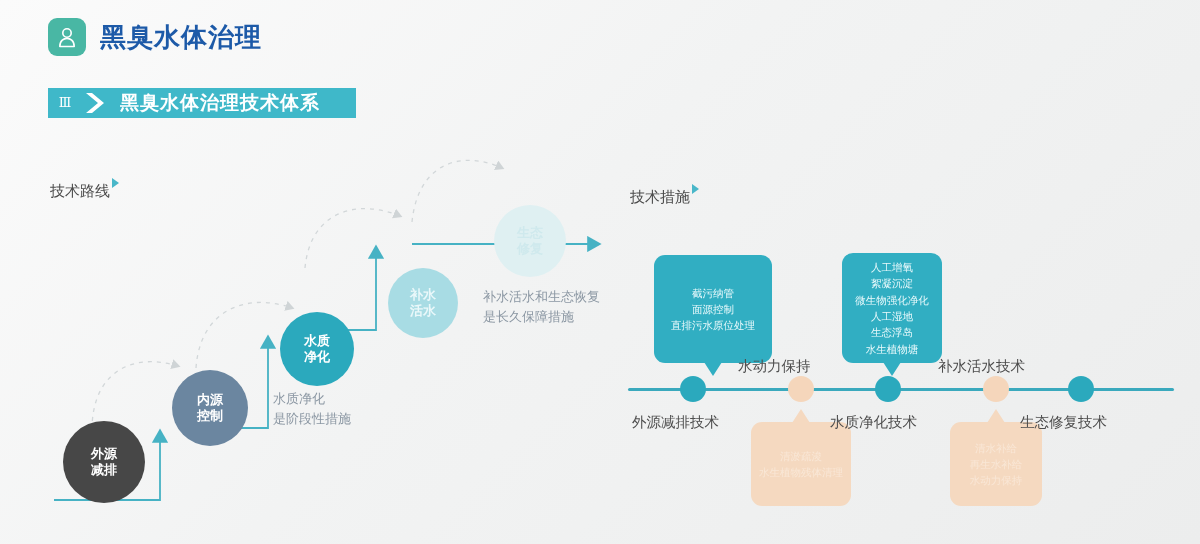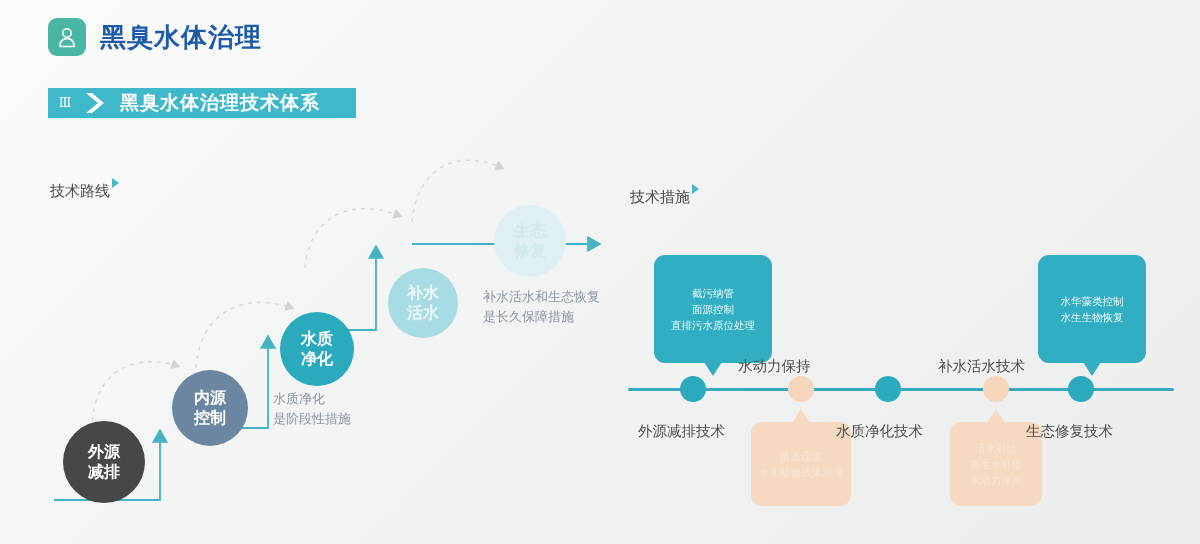--- a/index.html
+++ b/index.html
@@ -45,21 +45,21 @@
     margin-left:2px;margin-top:-4px;
   }
   #label-route{left:50px;top:182px;}
   #label-measure{left:630px;top:188px;}
 
   
   .stair{position:absolute;left:0;top:140px;width:620px;height:404px;}
   .node{
     position:absolute;border-radius:50%;
     display:flex;align-items:center;justify-content:center;text-align:center;
-    color:#ffffff;line-height:1.25;font-size:16px;white-space:pre-line;font-weight:bold;
+    color:#ffffff;line-height:1.25;font-size:13px;white-space:pre-line;font-weight:bold;
   }
   #node-0{left:63px;top:281px;width:82px;height:82px;background:#474747;}
   #node-1{left:172px;top:230px;width:76px;height:76px;background:#6b86a0;}
   #node-2{left:280px;top:272px;width:74px;height:74px;background:#2ba9bd;transform:translateY(-100px);}
   #node-3{left:388px;top:228px;width:70px;height:70px;background:#a8dce4;transform:translateY(-100px);color:#eaf8fa;}
   #node-4{left:494px;top:165px;width:72px;height:72px;background:#dff0f2;transform:translateY(-100px);color:#cfe9ed;}
 
   .caption{
     position:absolute;font-size:13px;color:#8b97a3;line-height:1.55;white-space:pre-line;
   }
@@ -102,21 +102,21 @@
   .dot{position:absolute;border-radius:50%;}
   .dot.teal{background:#2ba9bd;}
   .dot.peach{background:#f5d6bb;}
   #dot-0{left:60px;top:226px;width:26px;height:26px;}
   #dot-1{left:168px;top:226px;width:26px;height:26px;}
   #dot-2{left:255px;top:226px;width:26px;height:26px;}
   #dot-3{left:363px;top:226px;width:26px;height:26px;}
   #dot-4{left:448px;top:226px;width:26px;height:26px;}
 
   .axis-label{position:absolute;font-size:14.5px;color:#4d4d4d;white-space:nowrap;}
-  .axis-label.below{top:272px;margin-left:6px;}
+  .axis-label.below{top:263px;}
   .axis-label.above{top:207px;}
   #al-0{left:12px;}
   #al-1{left:118px;}
   #al-2{left:210px;}
   #al-3{left:318px;}
   #al-4{left:400px;}
 </style>
 </head>
 <body>
 
@@ -196,29 +196,33 @@
       <span class="ctext">截污纳管
 面源控制
 直排污水原位处理</span>
       <span class="tail"></span>
     </div>
     <div class="callout peach down" id="co-1">
       <span class="ctext">清淤疏浚
 水生植物残体清理</span>
       <span class="tail"></span>
     </div>
+    <div class="callout teal up" id="co-2">
+      <span class="ctext">人工增氧
+絮凝沉淀
+微生物强化净化
+人工湿地
+生态浮岛
+水生植物塘</span>
+      <span class="tail"></span>
+    </div>
     <div class="callout peach down" id="co-3">
       <span class="ctext">清水补给
 再生水补给
 水动力保持</span>
-      <span class="tail"></span>
-    </div>
-    <div class="callout teal up" id="co-4">
-      <span class="ctext">水华藻类控制
-水生生物恢复</span>
       <span class="tail"></span>
     </div>
 
     <div class="axis"></div>
 
     <div class="dot teal" id="dot-0"></div>
     <div class="dot peach" id="dot-1"></div>
     <div class="dot teal" id="dot-2"></div>
     <div class="dot peach" id="dot-3"></div>
     <div class="dot teal" id="dot-4"></div>

